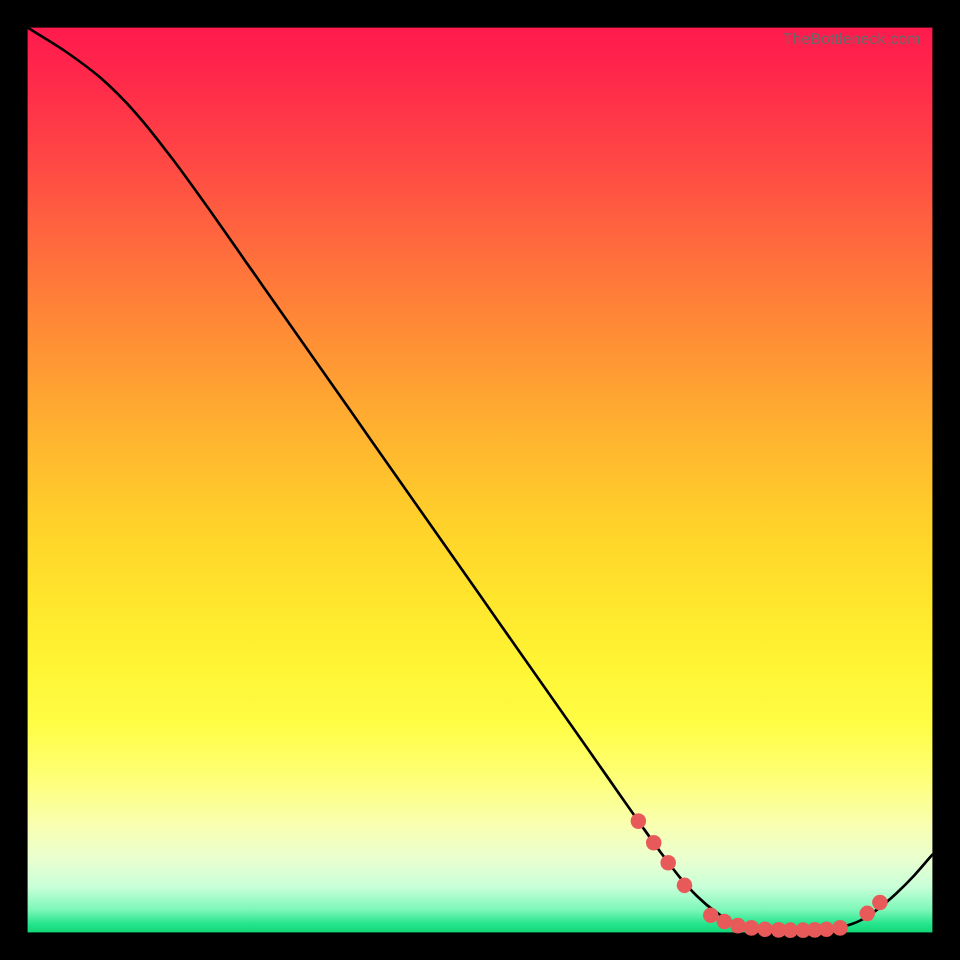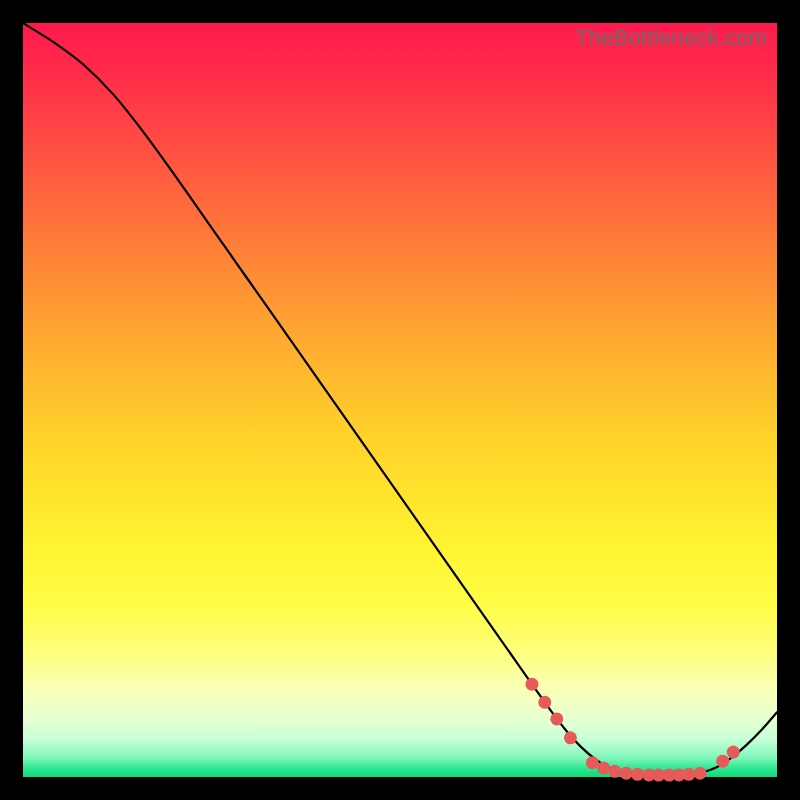--- a/index.html
+++ b/index.html
@@ -41,21 +41,21 @@
       #c8ffd8 95%,
       #7cf7b8 97.5%,
       #28e58e 99%,
       #10d878 100%
     );
   }
   .attribution {
     position: absolute;
     top: 2px;
     right: 10px;
-    font-size: 22px;
+    font-size: 13px;
     color: #6a6a6a;
     letter-spacing: 0.2px;
     font-weight: 500;
   }
   svg.curve {
     position: absolute;
     left: 0;
     top: 0;
     width: 754px;
     height: 754px;

